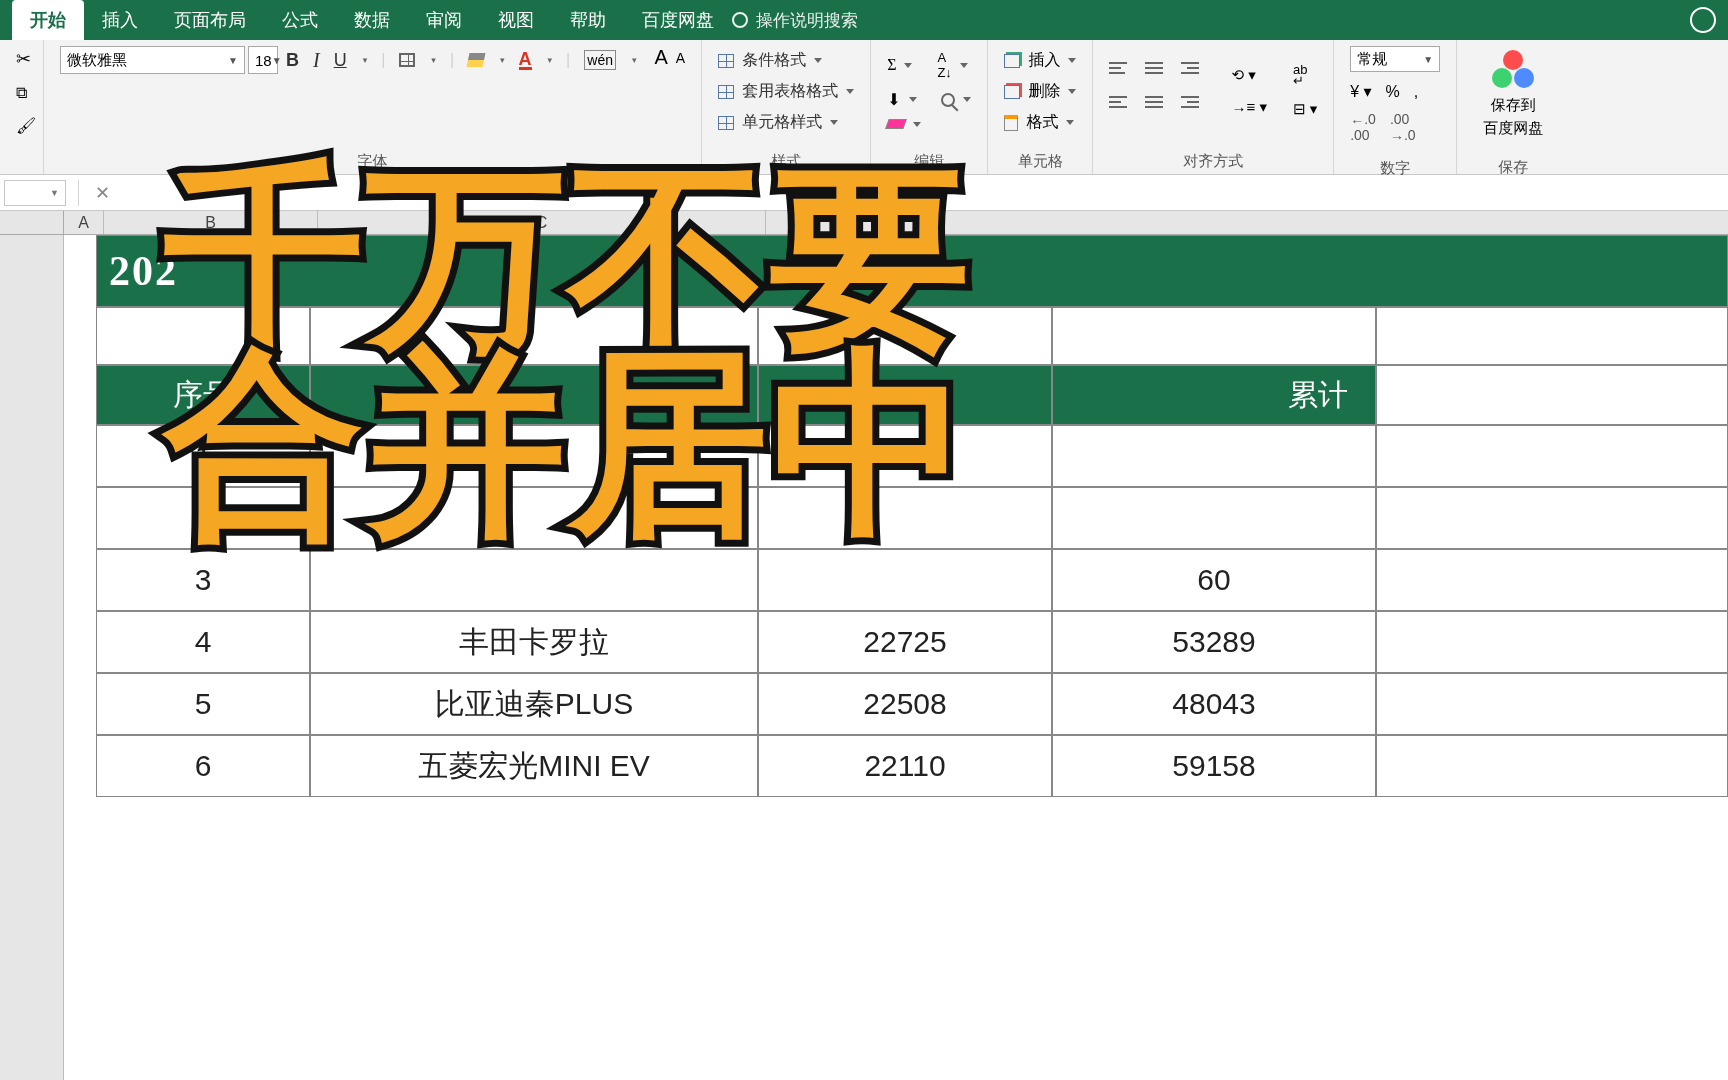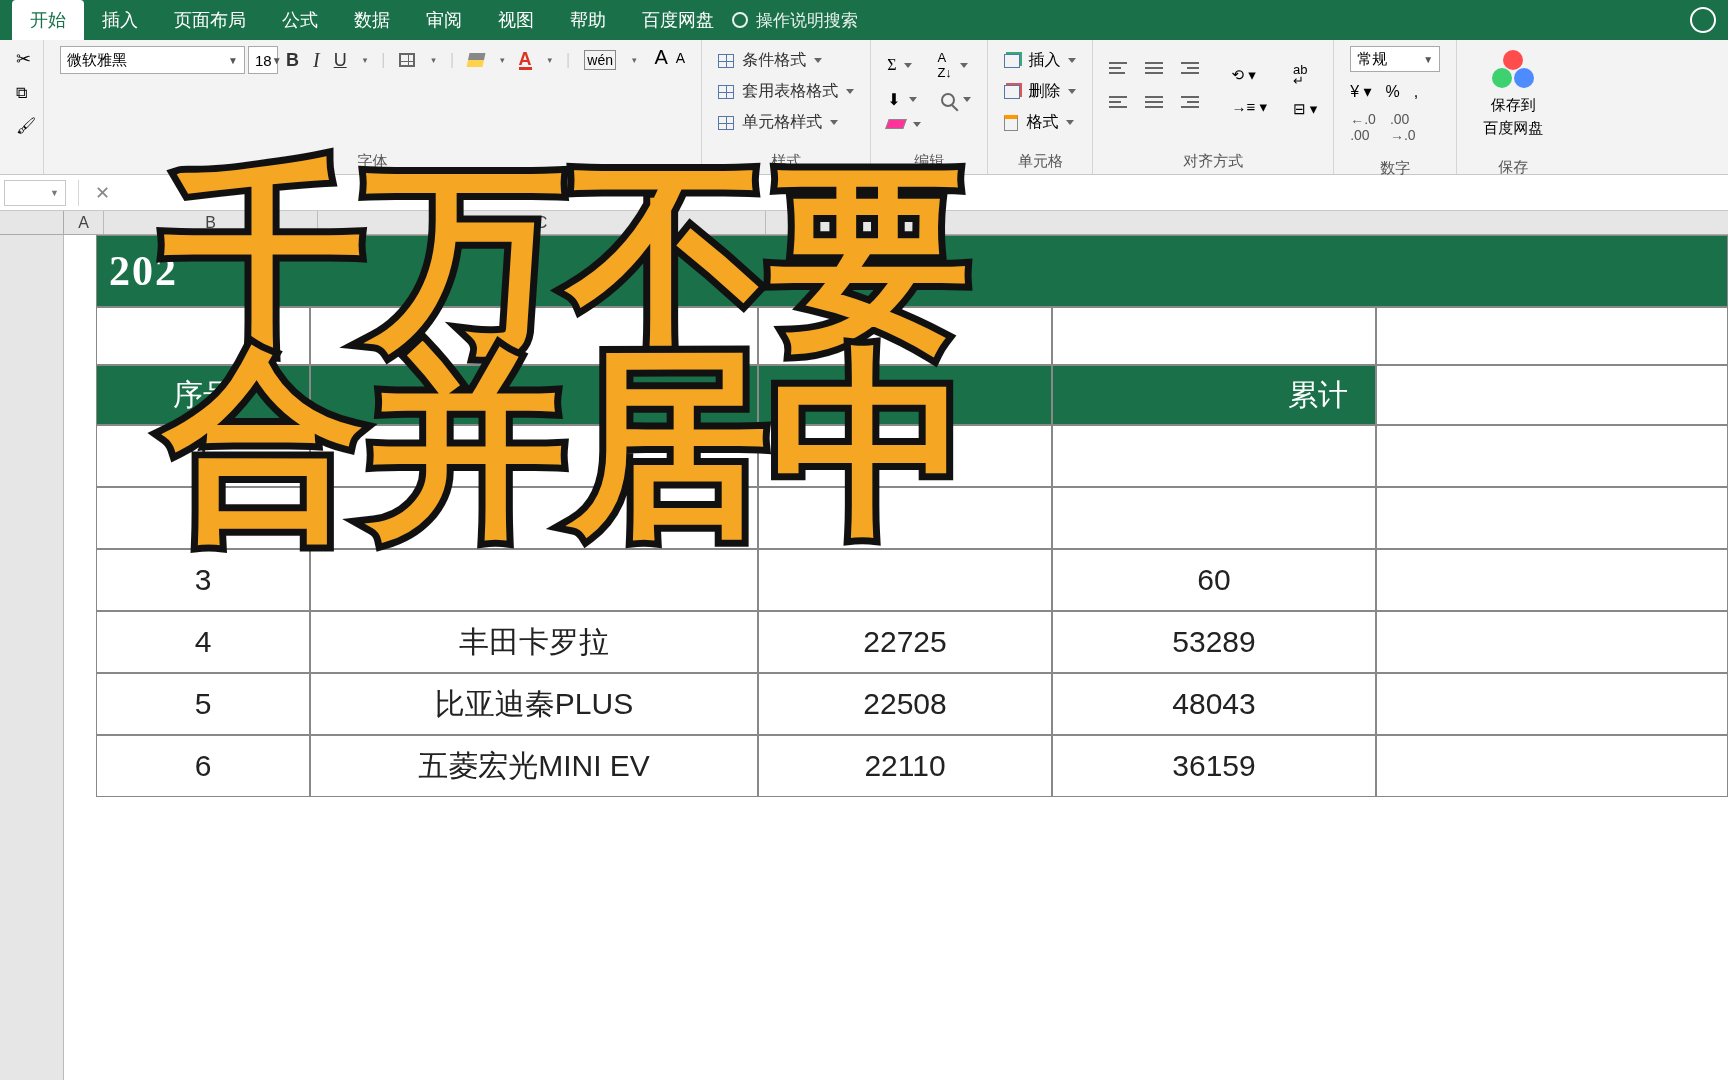--- a/index.html
+++ b/index.html
@@ -1,21 +1,21 @@
 <!DOCTYPE html>
 <html><head>
   <meta charset="utf-8">
   <style>
     * { margin: 0; padding: 0; box-sizing: border-box; }
     body { font-family: "Microsoft YaHei", Arial, sans-serif; background: #fff; overflow: hidden; width: 1728px; height: 1080px; position: relative; }
     
     
     .tab-bar { background: #1a7048; height: 40px; display: flex; align-items: center; padding: 0 12px; color: #fff; font-size: 18px; }
     .tab { padding: 8px 18px; cursor: pointer; }
-    .tab.active { background: #fff; color: #1a7048; border-top-left-radius: 4px; border-top-right-radius: 4px; }
+    .tab.active { background: #fff; color: #1a7048; border-top-left-radius: 4px; border-top-right-radius: 4px; font-weight: bold; }
     .tab-spacer { flex: 1; }
     .search-hint { display: flex; align-items: center; gap: 8px; opacity: 0.9; font-size: 17px; }
     .light-icon { width: 16px; height: 16px; border: 2px solid #fff; border-radius: 50%; position: relative; }
     .acct-icon { width: 26px; height: 26px; border: 2px solid #fff; border-radius: 50%; margin-left: 20px; position: relative; }
     
     
     .ribbon { background: #f3f3f3; height: 135px; border-bottom: 1px solid #c8c8c8; display: flex; }
     .ribbon-group { border-right: 1px solid #d6d6d6; padding: 6px 16px 3px; display: flex; flex-direction: column; }
     .rg-body { flex: 1; display: flex; align-items: flex-start; gap: 10px; }
     .rg-label { text-align: center; color: #555; font-size: 15px; margin-top: 16px; }
@@ -410,21 +410,21 @@
           <div class="c col1">5</div>
           <div class="c col2">比亚迪秦PLUS</div>
           <div class="c col3">22508</div>
           <div class="c col4">48043</div>
           <div class="c col5"></div>
         </div>
         <div class="data-row">
           <div class="c col1">6</div>
           <div class="c col2">五菱宏光MINI EV</div>
           <div class="c col3">22110</div>
-          <div class="c col4">36159</div>
+          <div class="c col4">59158</div>
           <div class="c col5"></div>
         </div>
       </div>
   </div>
 </div>
 
 <div class="overlay">
   <div class="ov-line">千万不要</div>
   <div class="ov-line ov-line2">合并居中</div>
 </div>

